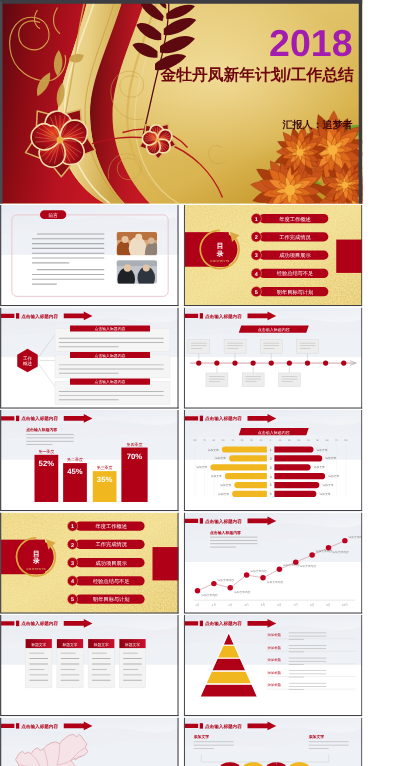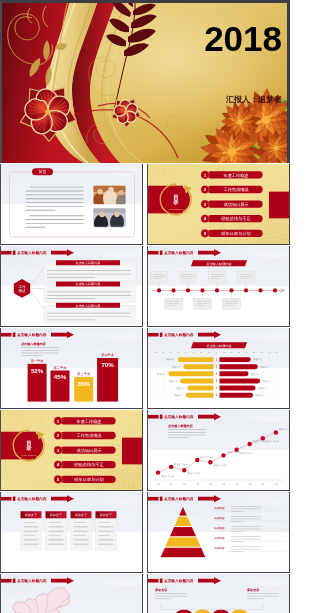--- a/index.html
+++ b/index.html
@@ -1,21 +1,21 @@
 <!DOCTYPE html>
 <html><head>
 <meta charset="utf-8">
 <title>PPT Template Preview</title>
 <style>
 *{box-sizing:border-box;margin:0;padding:0}
 html,body{width:290px;height:613px;overflow:hidden;background:#fff;font-family:"Liberation Sans",sans-serif}
 .page{position:relative;width:290px;height:613px;background:#fff}
 .cover{position:relative;width:290px;height:163px;overflow:hidden;background:#E3C568}
 .cover svg{display:block}
-.year{position:absolute;right:8px;top:21px;font-size:35px;font-weight:bold;color:#000000;line-height:1;z-index:3}
+.year{position:absolute;right:8px;top:21px;font-size:30px;font-weight:bold;color:#a21caf;line-height:1;z-index:3}
 .maintitle{position:absolute;right:7px;top:54px;font-size:12.6px;font-weight:bold;color:#6E0610;line-height:1;white-space:nowrap;z-index:3}
 .subtitle{position:absolute;right:8px;top:96px;font-size:8px;font-weight:bold;color:#3E0A10;line-height:1;white-space:nowrap;z-index:3}
 .coverframe{position:absolute;left:0;top:0;width:290px;height:163px;z-index:9;pointer-events:none;border-top:3px solid #3c3c42;border-left:2px solid #4a4a52;border-right:3px solid #3c3c42}
 .grid{position:absolute;left:0;top:163px;width:290px;height:450px;background:#fff}
 .slide{position:absolute;width:143px;height:80.5px;overflow:hidden;background:#fff}
 .slide .frame{position:absolute;left:0;top:0;width:143px;height:80.5px;pointer-events:none;border-bottom:1px solid #41414a;border-right:1.5px solid #41414a;border-left:1.5px solid #4c4c55}
 .slide svg{display:block;width:143px;height:80.5px}
 </style>
 </head>
 <body>
@@ -444,20 +444,21 @@
             <path transform="rotate(263.0)" d="M0,0 C2.0,-1.7 4.6,-1.2 6.4,0 C4.6,1.2 2.0,1.7 0,0Z" fill="#F6A83A" stroke="#8C3208" stroke-width="0.22" opacity="0.96"></path>
             <path transform="rotate(303.0)" d="M0,0 C2.1,-1.7 4.6,-1.2 6.4,0 C4.6,1.2 2.1,1.7 0,0Z" fill="#EE8A28" stroke="#8C3208" stroke-width="0.22" opacity="0.96"></path>
             <path transform="rotate(343.0)" d="M0,0 C2.2,-1.8 5.0,-1.3 7.0,0 C5.0,1.3 2.2,1.8 0,0Z" fill="#F6A83A" stroke="#8C3208" stroke-width="0.22" opacity="0.96"></path>
             <path transform="rotate(383.0)" d="M0,0 C1.9,-1.6 4.3,-1.1 6.0,0 C4.3,1.1 1.9,1.6 0,0Z" fill="#EE8A28" stroke="#8C3208" stroke-width="0.22" opacity="0.96"></path>
             <circle cx="0" cy="0" r="2.5" fill="#F6B23C"></circle>
           </g>
 </g>
       </svg>
 
   <div class="year">2018</div>
+  <div class="maintitle">金牡丹凤新年计划/工作总结</div>
   <div class="subtitle">汇报人：追梦者</div>
   <div class="coverframe"></div>
  </div>
  <div class="grid">
 <div class="slide" style="left:0.0px;top:1.0px">
         <svg viewBox="0 0 143 81.5" width="143" height="80.5" preserveAspectRatio="none">
           <defs>
 <linearGradient id="wash0" x1="0" y1="0" x2="0.3" y2="1">
  <stop offset="0" stop-color="#e6eaf1"></stop>
               <stop offset="0.5" stop-color="#f2f4f8"></stop>

